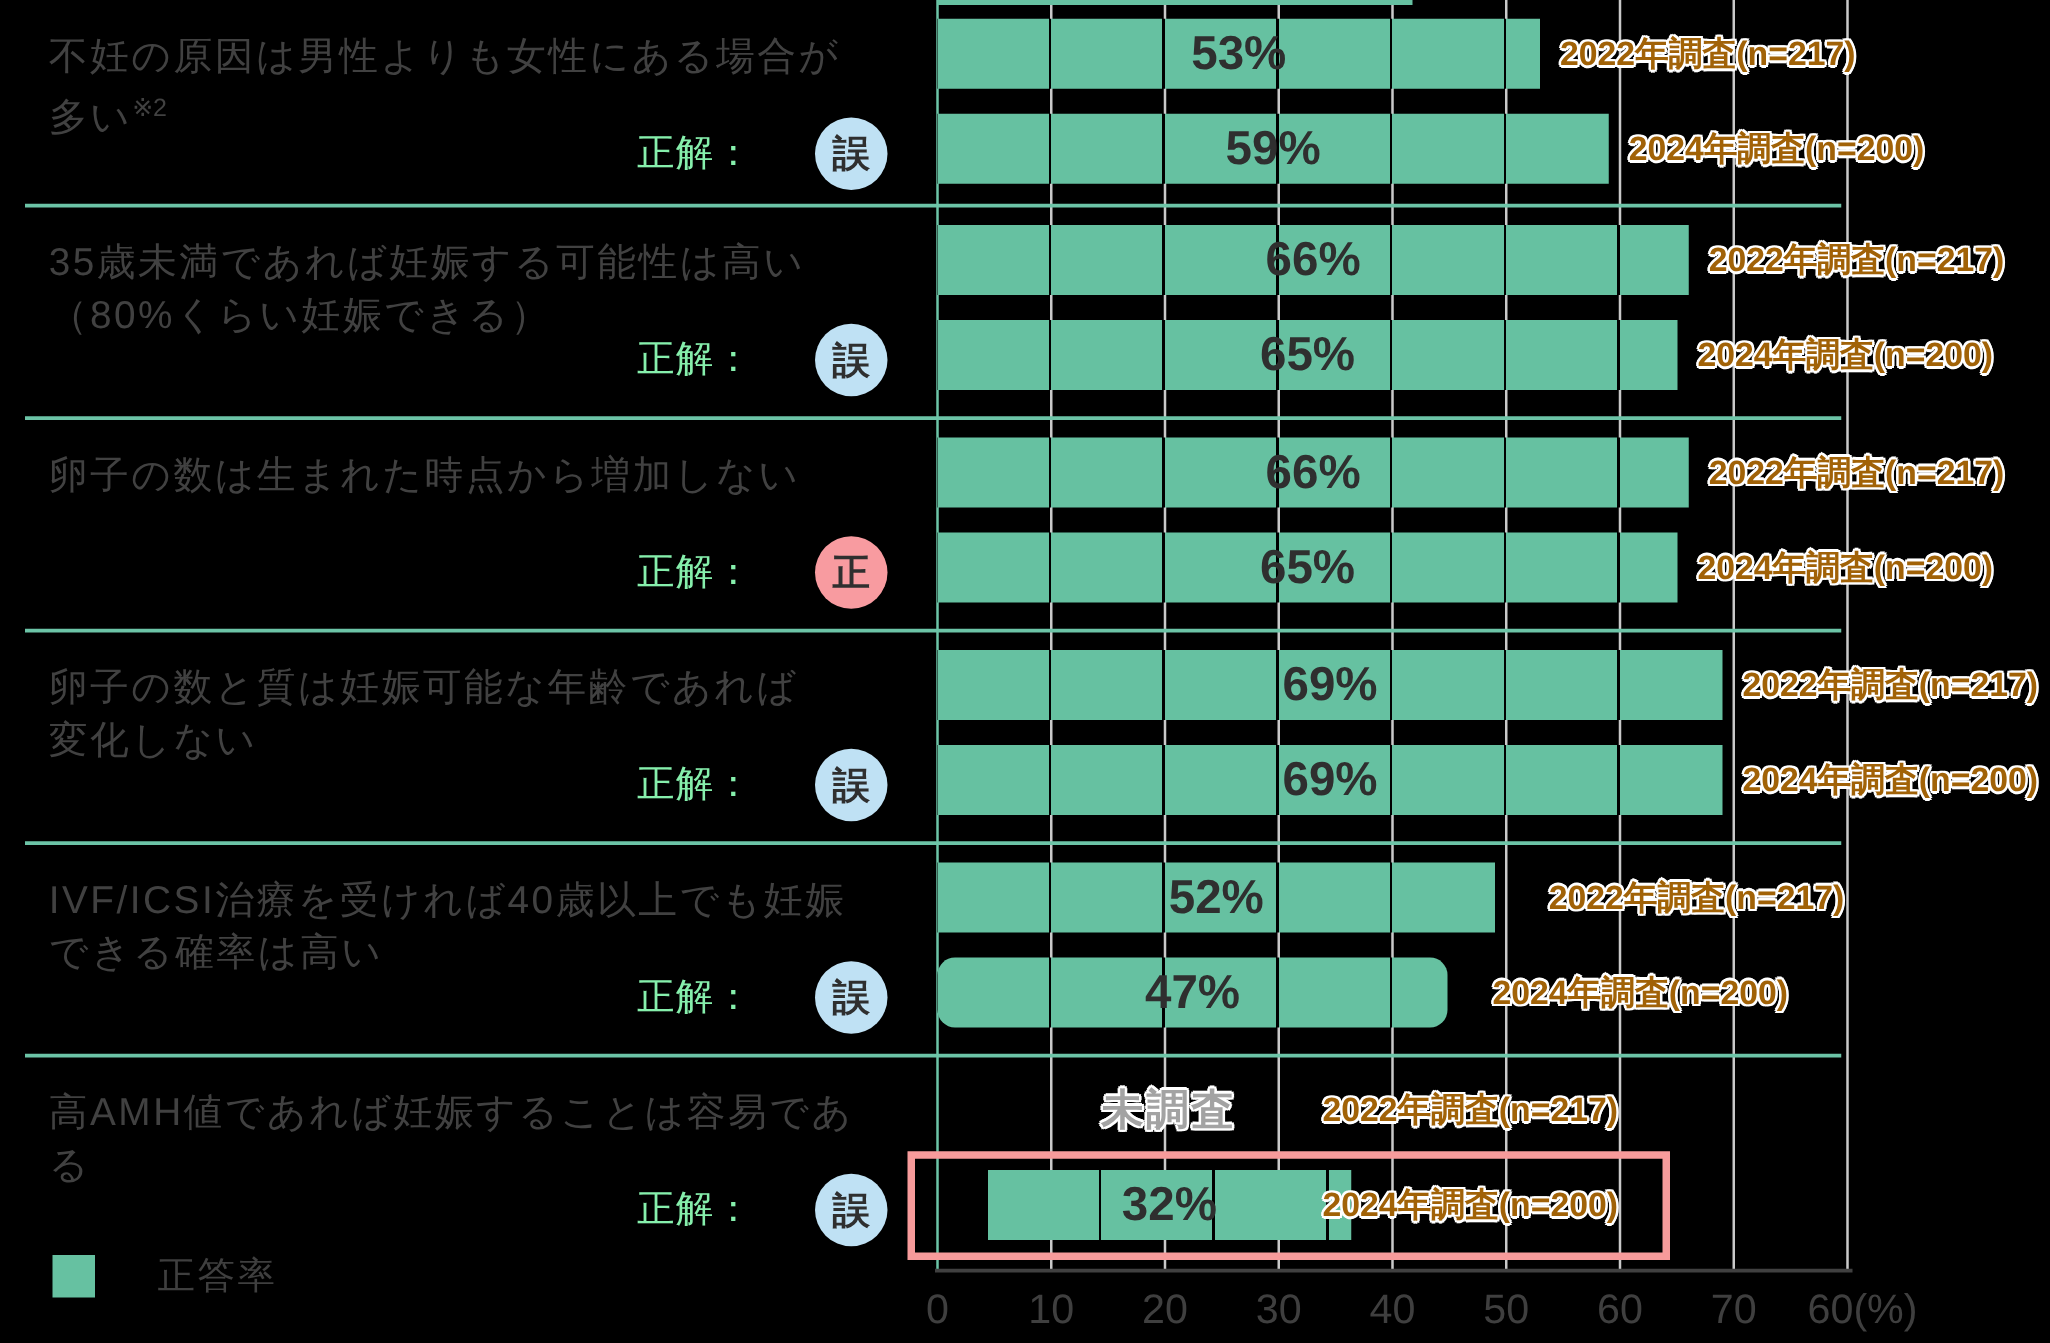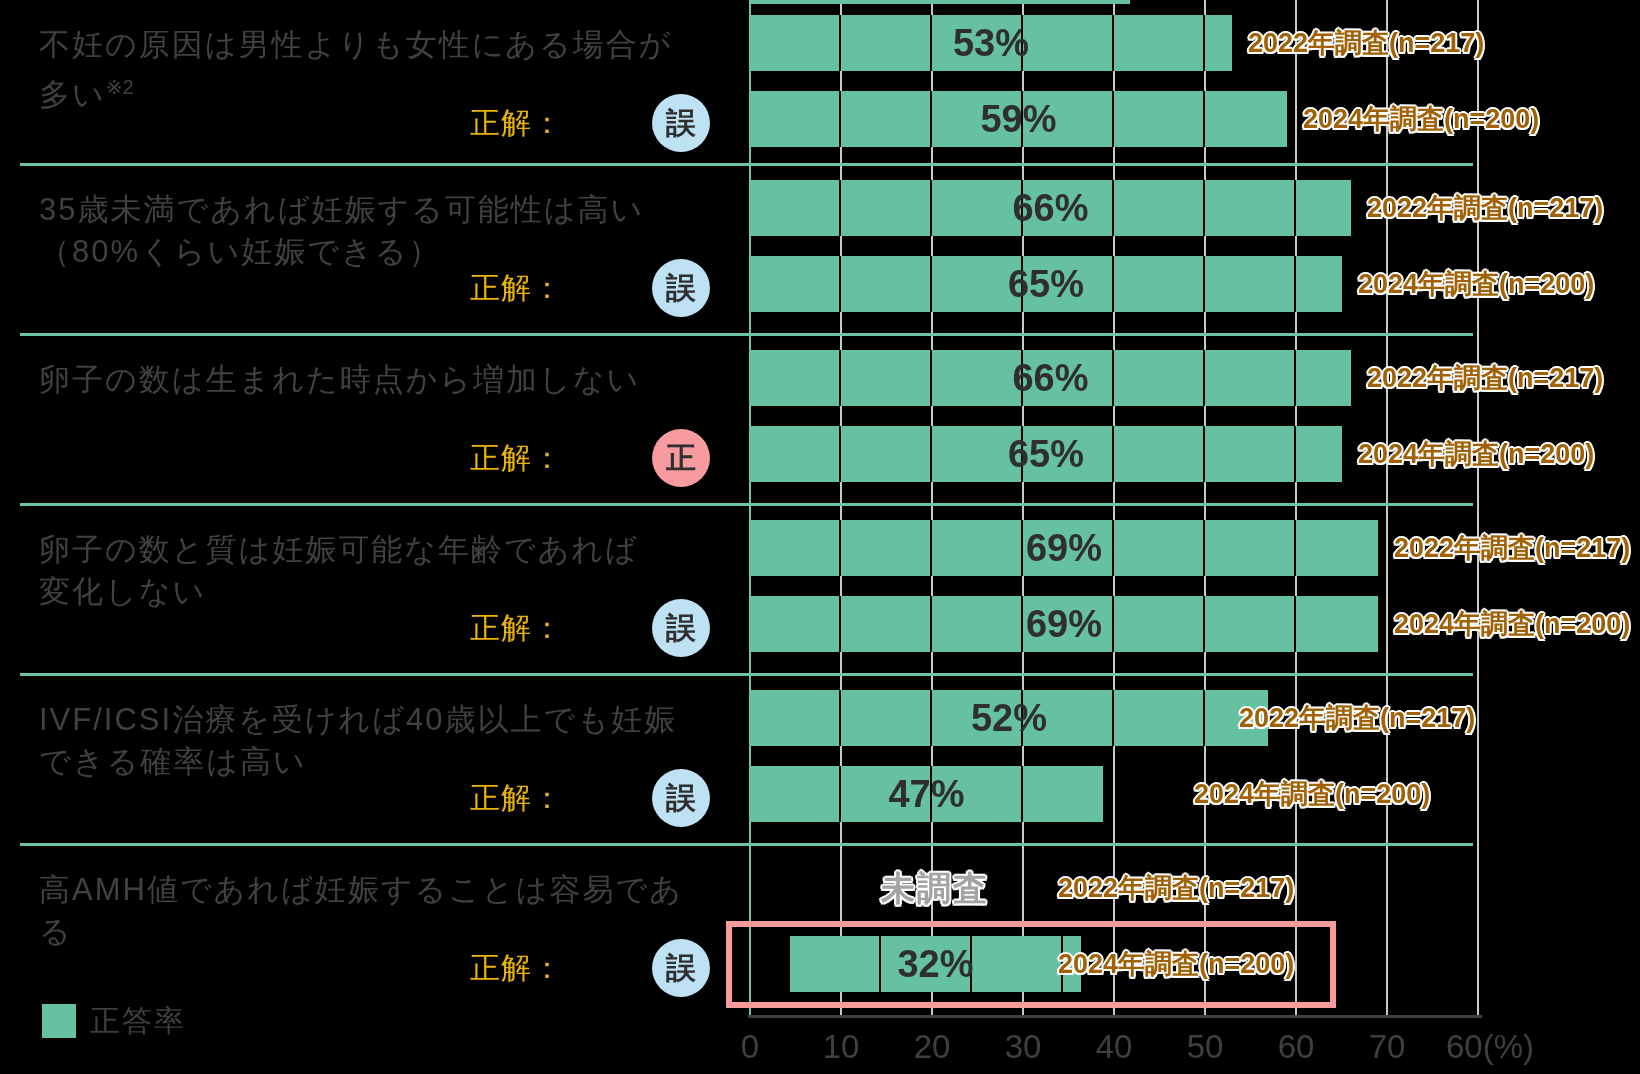--- a/index.html
+++ b/index.html
@@ -10,21 +10,21 @@
   .gridline{position:absolute;top:0;width:2px;height:1016px;background:#c9c9c9;}
   .gridline.zero{background:#6cc4a7;}
   .separator{position:absolute;left:20px;width:1453px;height:3px;background:#6cc4a7;}
   .remnant{position:absolute;left:750px;top:0;width:380px;height:4px;background:#66c1a1;}
   .question{
     position:absolute;left:39px;width:670px;color:#414141;font-size:31px;
     line-height:42px;letter-spacing:2px;
   }
   .question sup{font-size:20px;letter-spacing:0;}
   .answer-label{
-    position:absolute;left:470px;width:172px;text-align:left;color:#eab308;
+    position:absolute;left:470px;width:172px;text-align:center;color:#86efac;
     font-size:30px;line-height:58px;letter-spacing:1px;
   }
   .answer-circle{
     position:absolute;left:652px;width:58px;height:58px;border-radius:50%;
     display:flex;align-items:center;justify-content:center;
     color:#2f2f2f;font-size:30px;font-weight:bold;
   }
   .answer-circle.wrong{background:#bfe1f4;}
   .answer-circle.right{background:#f89ba0;}
   .bar{
@@ -47,21 +47,21 @@
   #axis-line{position:absolute;left:748px;top:1015px;width:734px;height:3px;background:#404040;}
   .tick-label{
     position:absolute;top:1028px;color:#3f3f3f;font-size:33px;white-space:nowrap;
     transform:translateX(-50%);
   }
   .tick-label.last{transform:none;}
   #highlight-box{
     position:absolute;left:726px;top:921px;width:610px;height:87px;
     border:6px solid #f79b9b;box-sizing:border-box;
   }
-  #legend{position:absolute;left:42px;top:1003px;display:flex;align-items:center;}
+  #legend{position:absolute;left:42px;top:1003px;display:flex;align-items:center;gap:36px;}
   #legend .swatch{width:34px;height:34px;background:#66c1a1;display:inline-block;}
   #legend .legend-text{margin-left:14px;color:#3f3f3f;font-size:30px;letter-spacing:2px;line-height:36px;}
 </style>
 </head>
 <body>
 
 <div id="canvas">
   <div id="grid-layer">
       <div class="gridline zero" style="left: 749px;"></div>
       <div class="gridline" style="left: 840px;"></div>
@@ -104,23 +104,23 @@
       <div class="question" style="top: 529px;">卵子の数と質は妊娠可能な年齢であれば<br>変化しない</div>
       <div class="answer-label" style="top: 599px;">正解：</div>
       <div class="answer-circle wrong" style="top: 599px;">誤</div>
       <div class="bar" style="top: 520px; width: 628px;">69%</div>
       <div class="series-label" style="top: 520px; left: 1394px;">2022年調査(n=217)</div>
       <div class="bar" style="top: 596px; width: 628px;">69%</div>
       <div class="series-label" style="top: 596px; left: 1394px;">2024年調査(n=200)</div>
       <div class="question" style="top: 699px;">IVF/ICSI治療を受ければ40歳以上でも妊娠<br>できる確率は高い</div>
       <div class="answer-label" style="top: 769px;">正解：</div>
       <div class="answer-circle wrong" style="top: 769px;">誤</div>
-      <div class="bar" style="top: 690px; width: 518px;">52%</div>
+      <div class="bar" style="top: 690px; width: 446px;">52%</div>
       <div class="series-label" style="top: 690px; left: 1239px;">2022年調査(n=217)</div>
-      <div class="bar" style="top: 766px; width: 353px;">47%</div>
+      <div class="bar" style="top: 766px; width: 408px; border-radius: 14px;">47%</div>
       <div class="series-label" style="top: 766px; left: 1194px;">2024年調査(n=200)</div>
       <div class="question" style="top: 869px;">高AMH値であれば妊娠することは容易である</div>
       <div class="answer-label" style="top: 939px;">正解：</div>
       <div class="answer-circle wrong" style="top: 939px;">誤</div>
       <div class="not-surveyed" style="top: 860px;">未調査</div>
       <div class="series-label" style="top: 860px; left: 1058px;">2022年調査(n=217)</div>
       <div class="bar" style="top: 936px; width: 291px; margin-left: 40px;">32%</div>
       <div class="series-label" style="top: 936px; left: 1058px;">2024年調査(n=200)</div>
     </div>
   <div id="highlight-box"></div>

